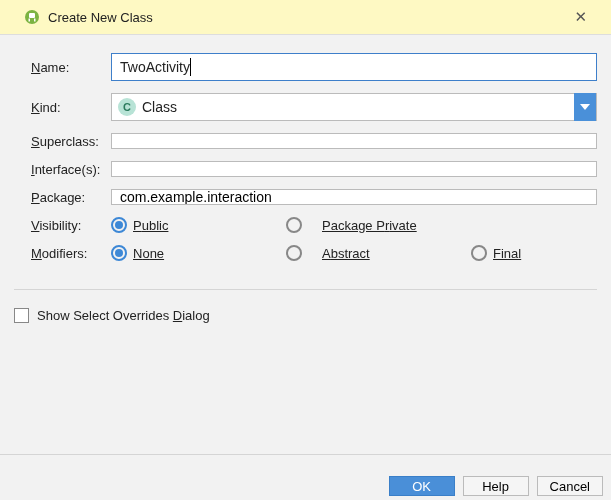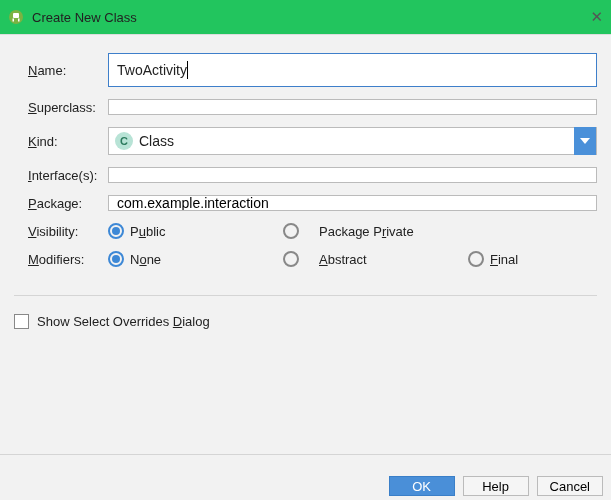--- a/index.html
+++ b/index.html
@@ -10,40 +10,41 @@
     color: #222;
     background: #f2f2f2;
     width: 611px;
     height: 500px;
     overflow: hidden;
     position: relative;
   }
   .titlebar {
     display: flex;
     align-items: center;
-    padding: 8px 8px;
-    background: #22c55e;
+    padding: 8px 24px;
+    background: #fef9c3;
     border-bottom: 1px solid #ddd;
   }
   .titlebar .app-icon {
     width: 16px; height: 16px;
     margin-right: 8px;
   }
   .titlebar .title {
     flex: 1;
     font-size: 13px;
     font-weight: normal;
   }
   .titlebar .close {
     font-size: 15px;
     cursor: pointer;
     color: #555;
   }
   .form {
-    padding: 18px 14px 0 28px;
+    padding: 18px 14px 0 10px;
+    margin-left: 21px;
   }
   .row {
     display: flex;
     align-items: center;
     margin-bottom: 12px;
   }
   .row label.field-label {
     width: 80px;
     flex-shrink: 0;
   }
@@ -81,20 +82,21 @@
   .kind-text { flex: 1; font-size: 14px; }
   .kind-btn {
     width: 22px; height: 28px;
     background: #4a90d9;
     display: flex; align-items: center; justify-content: center;
   }
   .kind-btn svg { fill: #fff; }
   .radio-row .options {
     flex: 1;
     display: flex;
+    text-decoration: underline;
   }
   .radio-opt {
     display: flex;
     align-items: center;
     gap: 6px;
     cursor: pointer;
   }
   .radio-opt.first { width: 175px; }
   .radio-opt.second { width: 185px; gap: 20px; }
   .radio {
@@ -182,45 +184,45 @@
       </svg>
   </span>
   <span class="title">Create New Class</span>
   <span class="close">✕</span>
 </div>
 
 <div class="form">
 
   <div class="row">
     <label class="field-label"><span class="u">N</span><span>ame:</span></label>
-    <div class="name-input" style="flex:1;height:34px;display:flex;align-items:center;padding:0 8px;background:#fff;font-size:14px;">
+    <div class="name-input" style="flex:1;height:28px;display:flex;align-items:center;padding:0 8px;background:#fff;font-size:14px;">
       <span>TwoActivity</span>
         <span class="cursor"></span>
     </div>
-  </div>
-
-  <div class="row">
-    <label class="field-label"><span class="u">S</span><span>uperclass:</span></label>
-    <input type="text" value="" style="">
   </div>
 
   <div class="row">
     <label class="field-label"><span class="u">K</span><span>ind:</span></label>
     <div class="kind-wrap">
       <span class="kind-icon">C</span>
       <span class="kind-text">Class</span>
       <span class="kind-btn">
         <svg width="10" height="6" viewBox="0 0 10 6">
             <path d="M0 0 L5 6 L10 0 Z"></path>
           </svg>
       </span>
     </div>
   </div>
 
   <div class="row">
+    <label class="field-label"><span class="u">S</span><span>uperclass:</span></label>
+    <input type="text" value="" style="">
+  </div>
+
+  <div class="row">
     <label class="field-label"><span class="u">I</span><span>nterface(s):</span></label>
     <input type="text" value="" style="">
   </div>
 
   <div class="row">
     <label class="field-label"><span class="u">P</span><span>ackage:</span></label>
     <input type="text" value="com.example.interaction" style="">
   </div>
 
   <div class="row radio-row">

